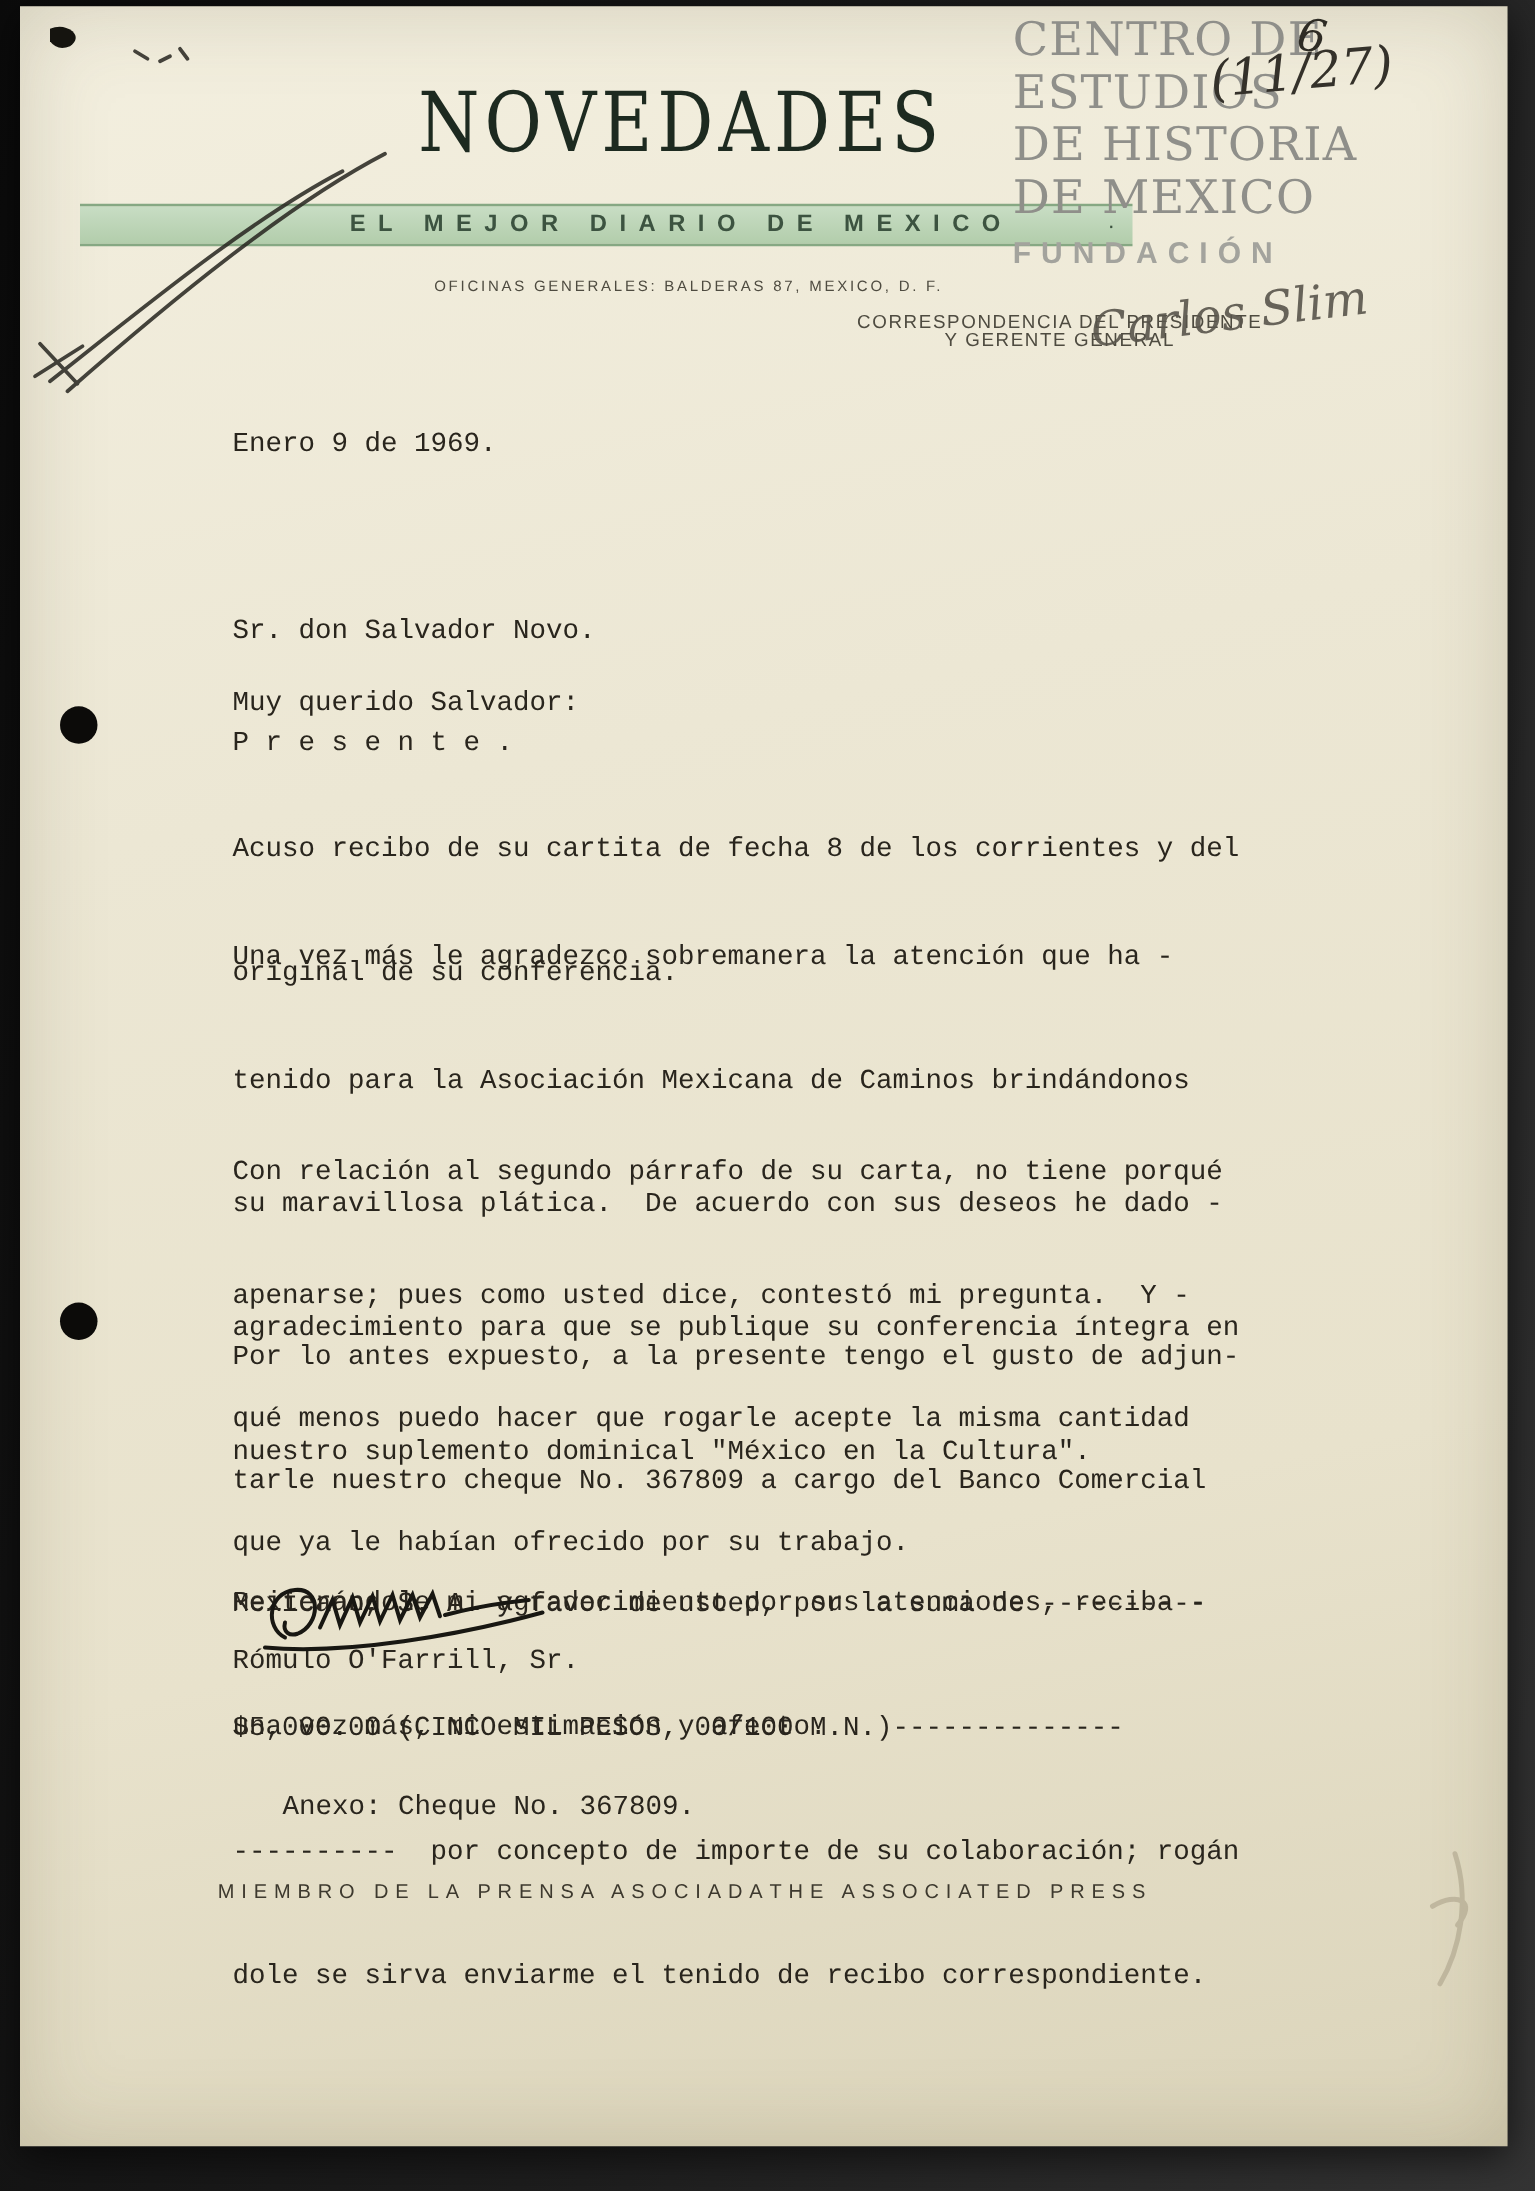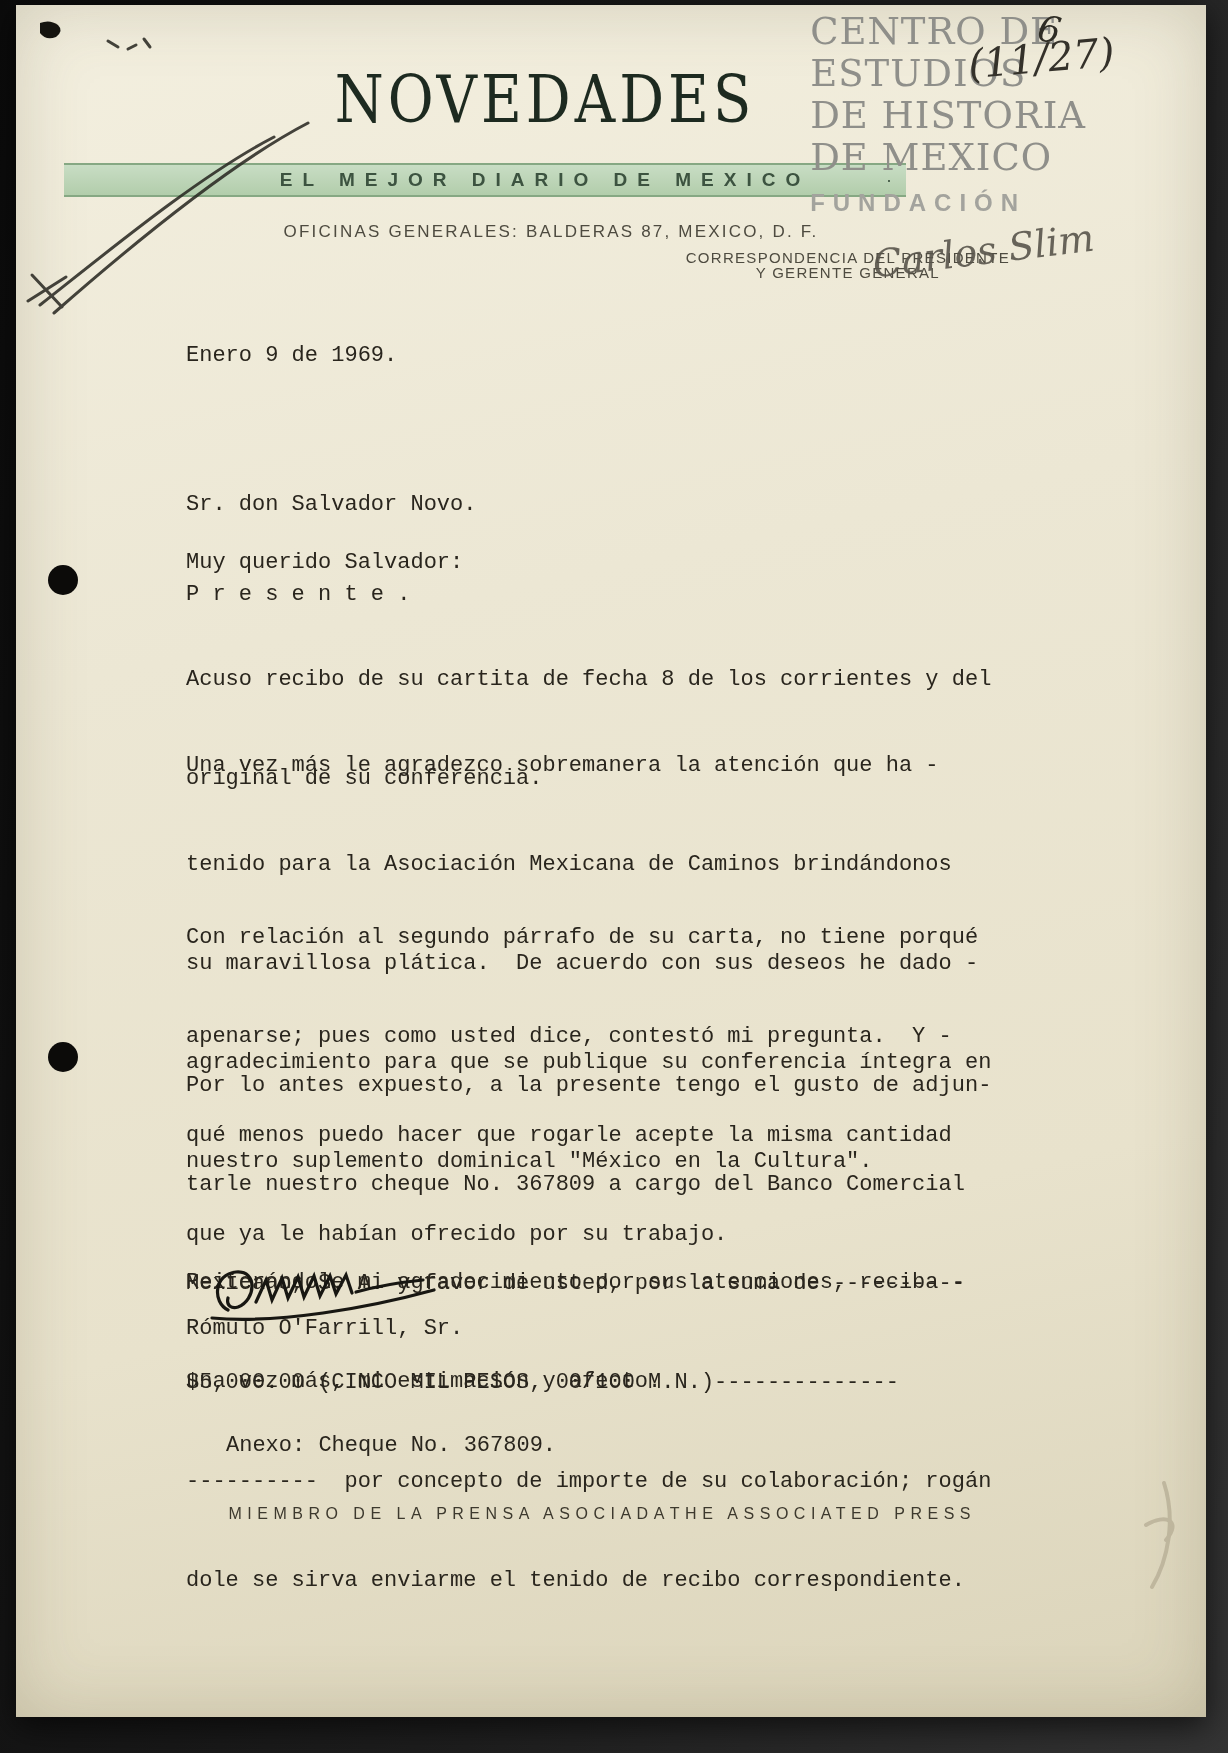--- a/index.html
+++ b/index.html
@@ -53,21 +53,21 @@
     border-top:2px solid #86a883; border-bottom:2px solid #86a883;
     display:flex; align-items:center;
   }
   .band-text {
     flex:1; text-align:center; padding-left:120px;
     font-size:19px; font-weight:bold; letter-spacing:10px; color:#3c5340;
   }
   .band-dot { position:absolute; right:14px; color:#3c5340; font-size:18px; }
   .address {
     position:absolute; left:250px; top:217px; width:570px; text-align:center;
-    font-size:17px; letter-spacing:2.2px; color:#4e4b40;
+    font-size:12px; letter-spacing:2.2px; color:#4e4b40;
   }
   .dept {
     position:absolute; right:196px; top:245px; text-align:center;
     font-size:15px; letter-spacing:1.3px; line-height:15px; color:#4e4b40;
   }
   
   .tw {
     position:absolute; left:170px; white-space:pre;
     font-family:"Liberation Mono","DejaVu Sans Mono", monospace;
     font-size:22px; line-height:33px; color:#29251d;
@@ -78,21 +78,21 @@
   .p1 { top:592px; }
   .p2 { top:678px; }
   .p3 { top:850px; }
   .p4 { top:998px; }
   .p5 { top:1195px; }
   .sig-name   { top:1307px; }
   .enclosure  { top:1424px;margin-left:40px; }
   .signature-svg { position:absolute; left:192px; top:1255px; z-index:2; }
   .footer {
     position:absolute; left:104px; top:1500px; width:856px;
-    display:flex; justify-content:flex-end;
+    display:flex; justify-content:center;
     font-size:16px; letter-spacing:5.5px; color:#3d392e; white-space:nowrap;
   }
   
   .hole { position:absolute; left:32px; width:30px; height:30px; border-radius:50%; background:#0c0b09; }
   .hole-1 { top:560px; }
   .hole-2 { top:1037px; }
   .ink { position:absolute; left:0; top:0; z-index:5; pointer-events:none; }
 </style>
 </head>
 <body>

